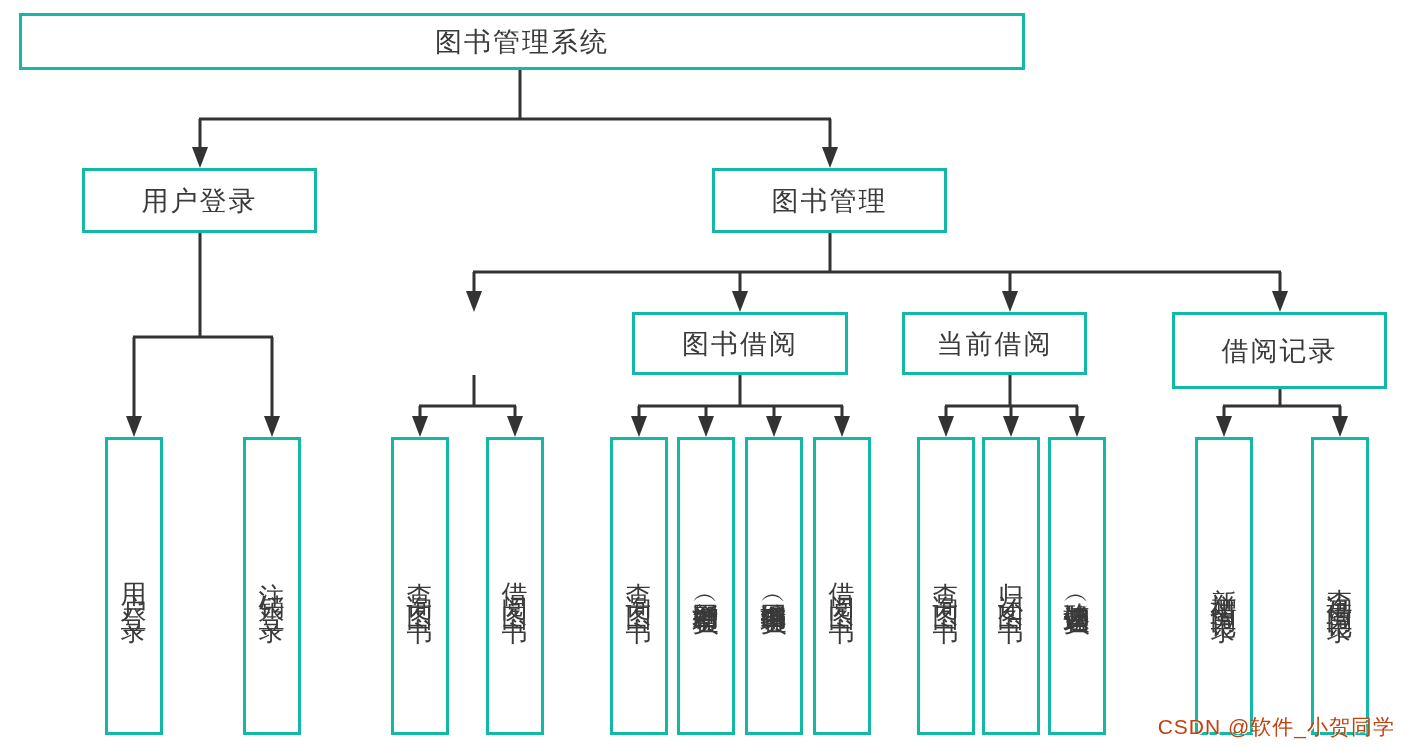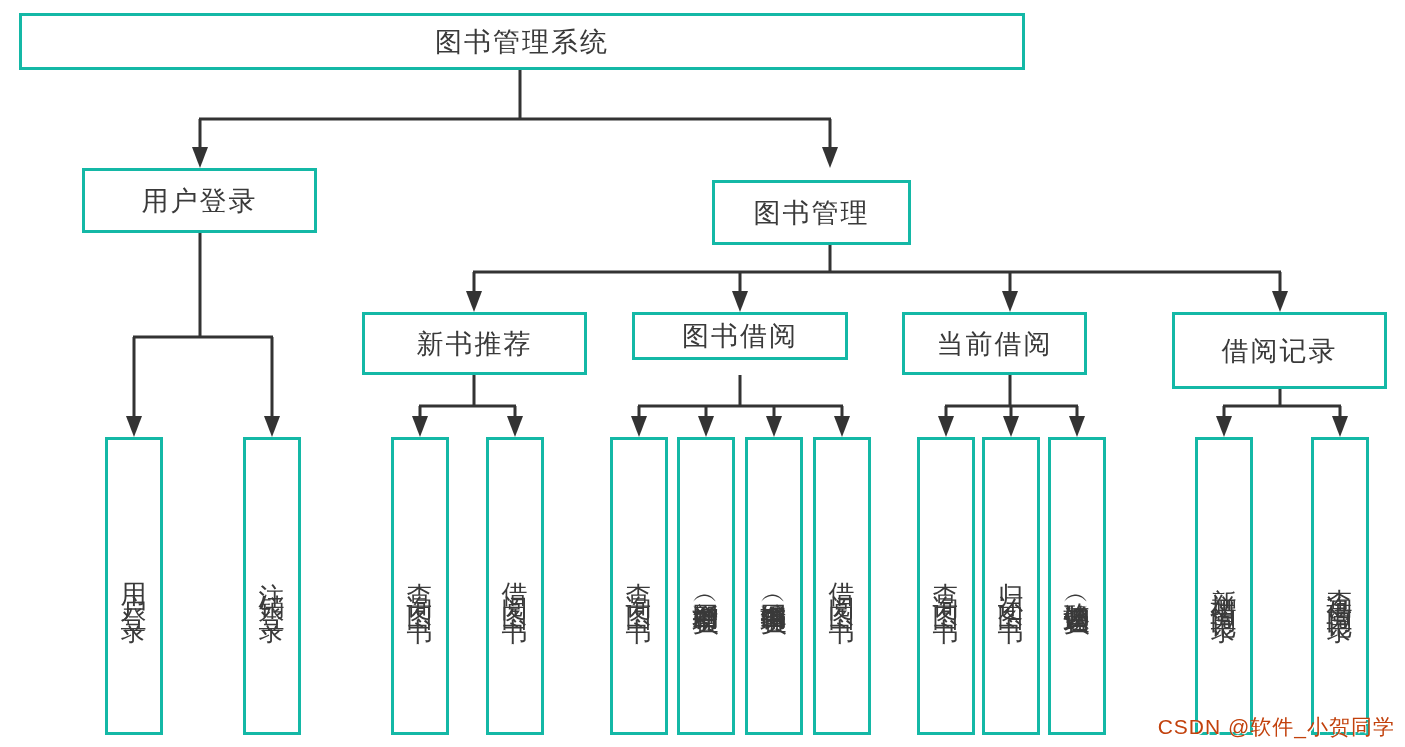--- a/index.html
+++ b/index.html
@@ -101,24 +101,23 @@
       <polygon points="1003,416 1019,416 1011,437"></polygon>
       <polygon points="1069,416 1085,416 1077,437"></polygon>
       <polygon points="1216,416 1232,416 1224,437"></polygon>
       <polygon points="1332,416 1348,416 1340,437"></polygon>
     </g>
   </svg>
 
   <div class="node h" style="left:19px; top:13px; width:1006px; height:57px;">图书管理系统</div>
 
   <div class="node h" style="left:82px; top:168px; width:235px; height:65px;">用户登录</div>
-  <div class="node h" style="left:712px; top:180px; width:199px; height:65px;">图书管理</div>
+  <div class="node h" style="left:712px; top:168px; width:235px; height:65px;">图书管理</div>
 
-  <div class="node h" style="left:362px; top:312px; width:225px; height:63px;">新书推荐</div>
-  <div class="node h" style="left:632px; top:312px; width:216px; height:48px;">图书借阅</div>
+  <div class="node h" style="left:632px; top:312px; width:216px; height:63px;">图书借阅</div>
   <div class="node h" style="left:902px; top:312px; width:185px; height:63px;">当前借阅</div>
   <div class="node h" style="left:1172px; top:312px; width:215px; height:77px;">借阅记录</div>
 
   <div class="node v v4" style="left:105px; top:437px; width:58px; height:298px;">用户登录</div>
   <div class="node v v4" style="left:243px; top:437px; width:58px; height:298px;">注销登录</div>
 
   <div class="node v v4" style="left:391px; top:437px; width:58px; height:298px;">查询图书</div>
   <div class="node v v4" style="left:486px; top:437px; width:58px; height:298px;">借阅图书</div>
 
   <div class="node v v4" style="left:610px; top:437px; width:58px; height:298px;">查询图书</div>

